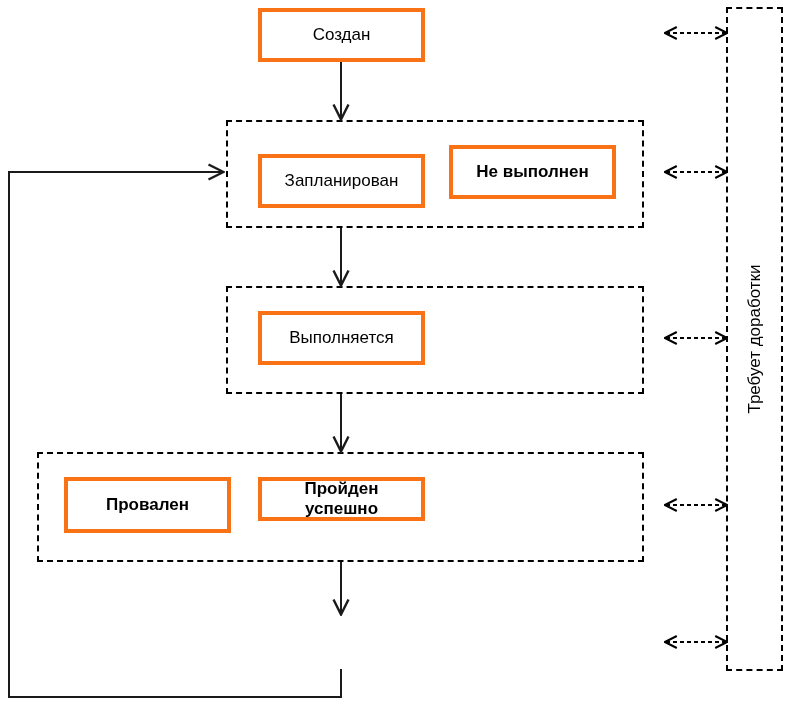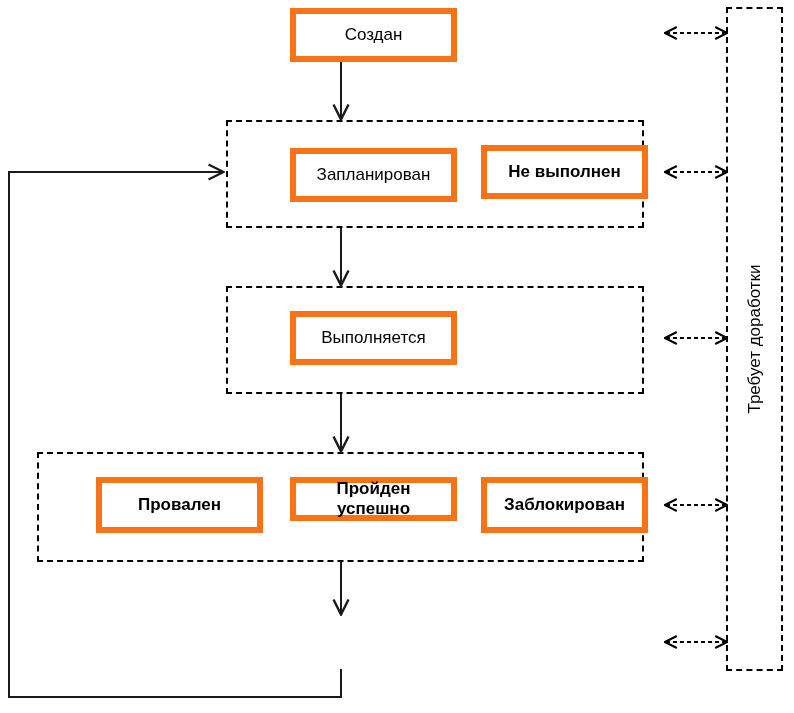--- a/index.html
+++ b/index.html
@@ -13,31 +13,30 @@
   #canvas {
     position: relative;
     width: 794px;
     height: 713px;
     background: #ffffff;
     overflow: hidden;
   }
   .node {
     position: absolute;
     box-sizing: border-box;
-    border: 6px solid #f97316;
+    border: 4px solid #f97316;
     background: #ffffff;
     display: flex;
     align-items: center;
     justify-content: center;
     text-align: center;
     font-size: 17px;
     color: #000000;
     line-height: 1.2;
     z-index: 4;
-    margin-left: 32px;
   }
   .node.bold {
     font-weight: bold;
   }
   .group {
     position: absolute;
     box-sizing: border-box;
     border: 2px dashed #000000;
     background: transparent;
     z-index: 2;
@@ -100,44 +99,41 @@
   <div class="group" style="left:37px; top:452px; width:607px; height:110px;"></div>
 
   <div class="panel" style="left:726px; top:7px; width:57px; height:664px;">
     <span class="panel-label">Требует доработки</span>
   </div>
 
   <div class="node" style="left:258px; top:8px; width:167px; height:54px;">
     <span>Создан</span>
   </div>
 
-  <div class="node" style="left:258px; top:148px; width:167px; height:54px;">
+  <div class="node" style="left:258px; top:154px; width:167px; height:54px;">
     <span>Запланирован</span>
   </div>
 
   <div class="node bold" style="left:449px; top:145px; width:167px; height:54px;">
     <span>Не выполнен</span>
   </div>
 
   <div class="node" style="left:258px; top:311px; width:167px; height:54px;text-align:right;">
     <span>Выполняется</span>
   </div>
 
 
   <div class="node bold" style="left:64px; top:477px; width:167px; height:56px;">
     <span>Провален</span>
   </div>
 
   <div class="node bold" style="left:258px; top:477px; width:167px; height:44px;">
     <span style="display:block; max-width:110px;">Пройден успешно</span>
   </div>
 
-  <div class="node bold" style="left:449px; top:477px; width:167px; height:56px;">
-    <span>Заблокирован</span>
-  </div>
 
 
   <svg class="svg-layer top" viewBox="0 0 794 713" width="794" height="713">
     <defs>
       <marker id="arrowDashEnd" viewBox="0 0 12 12" refX="10" refY="6" markerWidth="8" markerHeight="8" orient="auto">
         <path d="M 1 1 L 11 6 L 1 11" fill="none" stroke="#000000" stroke-width="1.7"></path>
       </marker>
       <marker id="arrowDashStart" viewBox="0 0 12 12" refX="2" refY="6" markerWidth="8" markerHeight="8" orient="auto">
         <path d="M 11 1 L 1 6 L 11 11" fill="none" stroke="#000000" stroke-width="1.7"></path>
       </marker>

